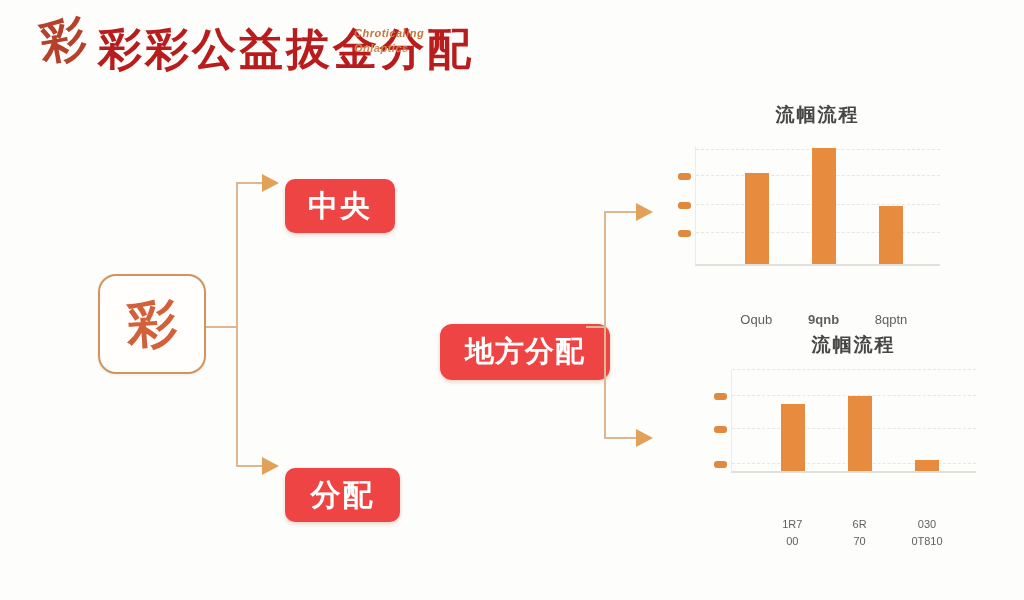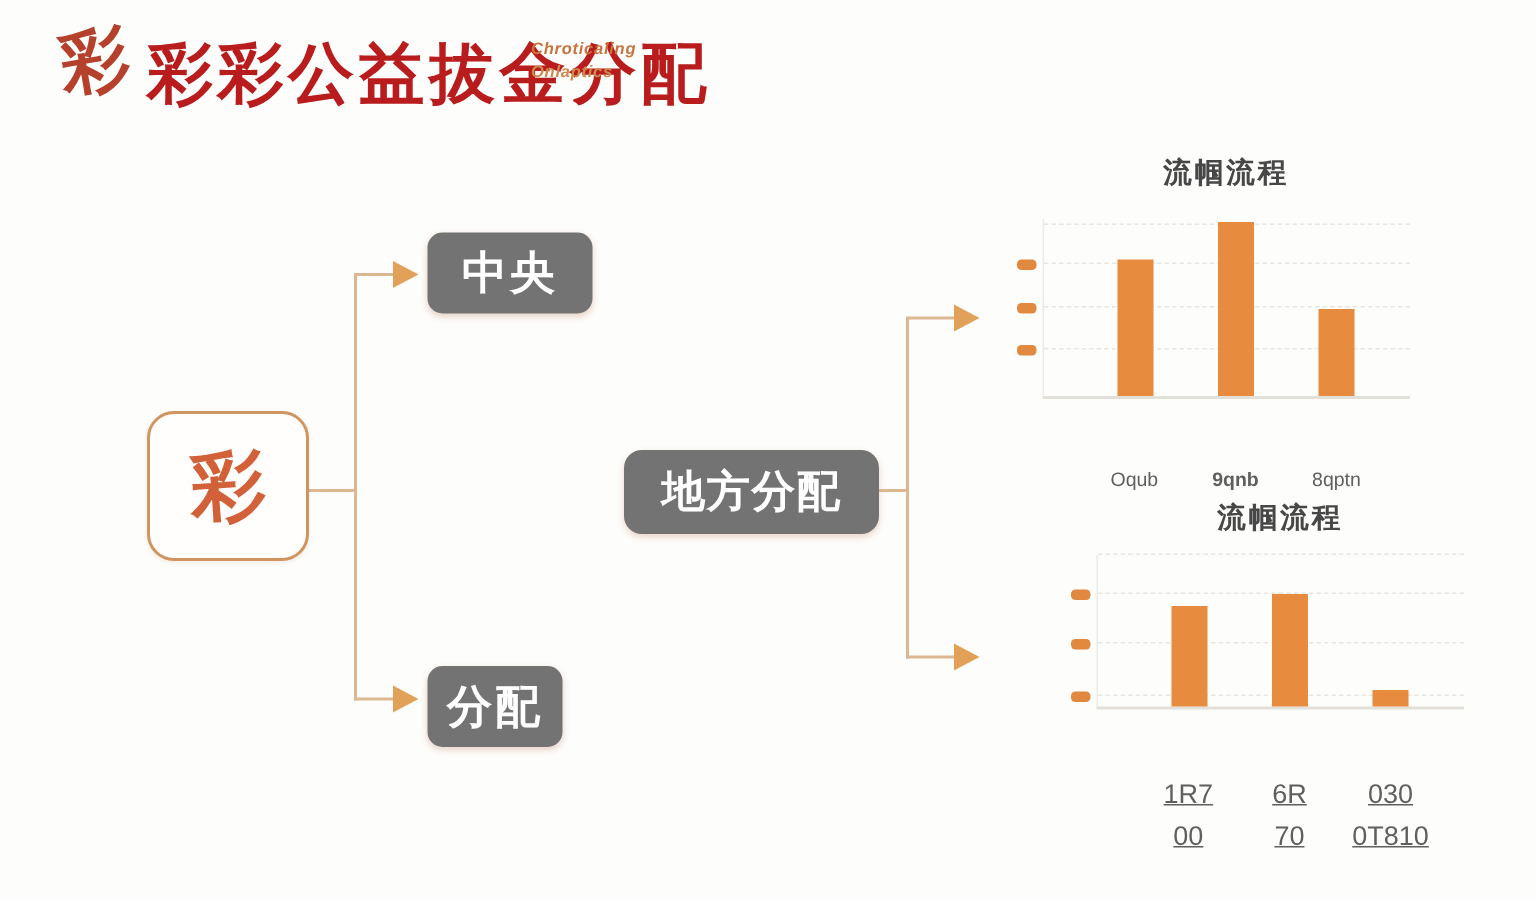--- a/index.html
+++ b/index.html
@@ -16,26 +16,26 @@
   .subtitle { position:absolute; left:354px; top:26px; font-size:11px; font-weight:bold;
               color:#c9743f; line-height:15px; letter-spacing:0.5px;font-style:italic; }
   .subtitle .l2 { color:#cf8a4e; }
 
   
   .node-source { position:absolute; left:98px; top:274px; width:108px; height:100px;
                  background:#fffefc; border:2px solid #d0945f; border-radius:18px;
                  display:flex; align-items:center; justify-content:center;
                  box-shadow:0 1px 3px rgba(180,120,70,0.12); }
   .node-source span { font-size:50px; font-weight:bold; color:#d2613a; transform:rotate(-4deg); }
-  .node { position:absolute; background:#737373; border-radius:10px; color:#fff;
+  .node { position:absolute; background:#ef4444; border-radius:10px; color:#fff;
           display:flex; align-items:center; justify-content:center; font-weight:bold;
-          box-shadow:0 2px 4px rgba(180,90,50,0.25); }
+          box-shadow:0 2px 4px rgba(180,90,50,0.25);margin-top:24px; }
   .node-central { left:285px; top:155px; width:110px; height:54px; font-size:30px; letter-spacing:2px; }
-  .node-alloc   { left:285px; top:444px; width:90px; height:54px; font-size:30px; letter-spacing:2px; }
-  .node-local   { left:416px; top:300px; width:170px; height:56px; font-size:29px; border-radius:12px; letter-spacing:1px; }
+  .node-alloc   { left:285px; top:444px; width:115px; height:54px; font-size:30px; letter-spacing:2px; }
+  .node-local   { left:440px; top:300px; width:170px; height:56px; font-size:29px; border-radius:12px; letter-spacing:1px; }
 
   
   .cline { position:absolute; background:#dcb791; }
   .arrow { position:absolute; width:0; height:0;
            border-top:9px solid transparent; border-bottom:9px solid transparent;
            border-left:17px solid #e2a158; }
 
   
   .chart { position:absolute; width:280px; }
   .chart-title { position:absolute; left:15px; top:0; width:245px; text-align:center;
@@ -48,21 +48,21 @@
   .bar { position:absolute; bottom:0; width:24px; background:#e78b3f; transform:translateX(-50%); }
   .x-labels { position:absolute; left:15px; width:245px; height:40px;margin-top:36px; }
   .xlabel { position:absolute; top:0; transform:translateX(-50%); font-size:13px;
             color:#5f5f5f; text-align:center; white-space:pre-line; line-height:1.55; }
   #chart-0 { left:680px; top:102px; height:210px; }
   #chart-0 .plot { top:44px; height:120px; }
   #chart-0 .x-labels { top:172px; }
   #chart-1 { left:716px; top:332px; height:220px; }
   #chart-1 .plot { top:38px; height:103px; }
   #chart-1 .x-labels { top:148px; }
-  #chart-1 .xlabel { font-size:18px;text-decoration:underline; }
+  #chart-1 .xlabel { font-size:11px; }
 </style>
 </head>
 <body>
 
 <div class="canvas">
 
   <div class="logo">彩</div>
   <h1 class="main-title">彩彩公益拔金分配</h1>
   <div class="subtitle">
     <div class="l1">Chroticaling</div>

